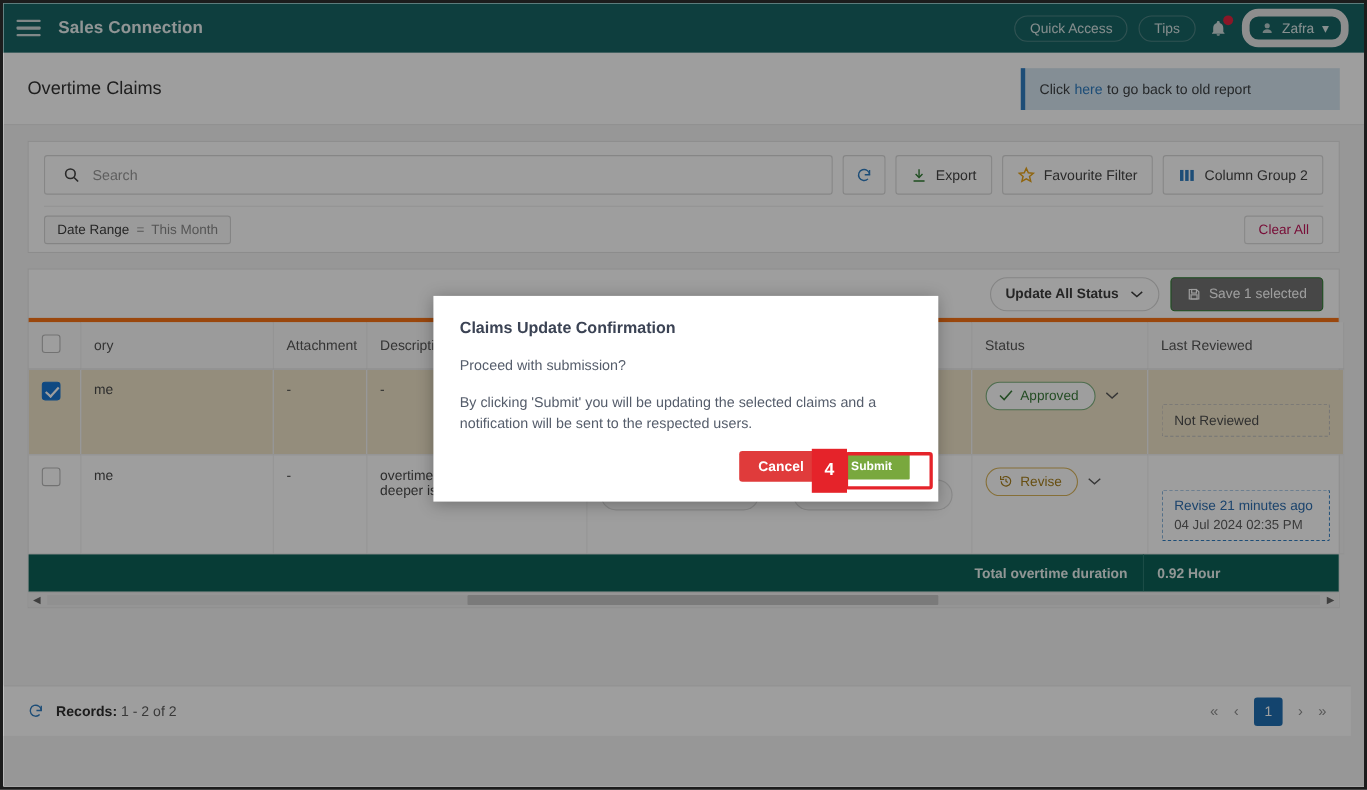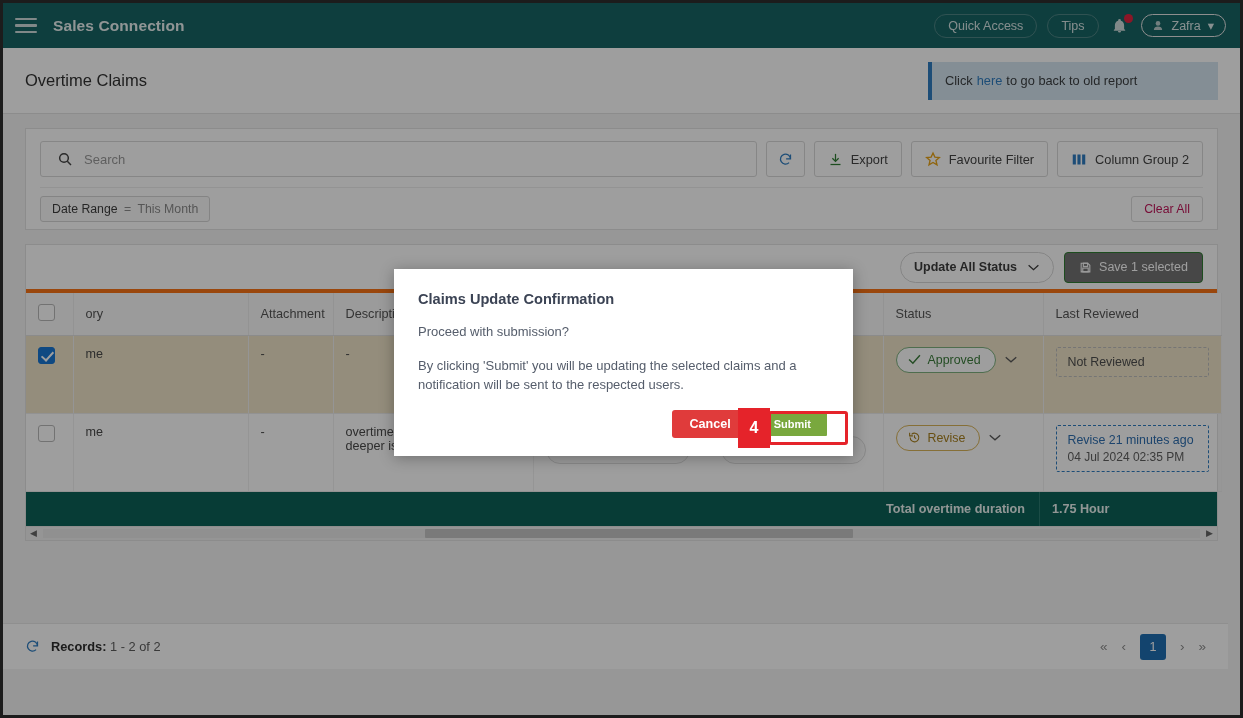--- a/index.html
+++ b/index.html
@@ -42,21 +42,21 @@
   .nav-right { margin-left:auto; display:flex; align-items:center; gap:10px; }
   .pill {
     border:1px solid #4e8585; border-radius:14px;
     padding:4px 13px; font-size:12.5px; color:#d6e4e4;
     background:transparent; white-space:nowrap;
   }
   .bell-wrap { position:relative; width:22px; height:22px; display:flex; align-items:center; justify-content:center; }
   .bell-dot { position:absolute; top:-1px; right:-2px; width:9px; height:9px; border-radius:50%; background:#e1253f; }
   .user-pill {
     display:flex; align-items:center; gap:7px;
-    border:1px solid #e5e5e5; border-radius:15px;
+    border:7px solid #e5e5e5; border-radius:15px;
     padding:3px 11px 3px 9px; font-size:12.5px; color:#dce9e9;
   }
   .avatar-ico { width:14px; height:14px; }
 
   
   .pagehead {
     height:66px; background:#ffffff; border-bottom:1px solid #e2e2e2;
     display:flex; align-items:center; padding:0 22px;
   }
   .page-title { font-size:16.5px; color:#333; }
@@ -157,21 +157,21 @@
   .status-wrap { display:flex; align-items:center; gap:8px; }
   .status-pill {
     display:flex; align-items:center; gap:7px; border-radius:16px;
     padding:5px 14px 5px 11px; font-size:12.4px; background:#fff;
     white-space:nowrap;
   }
   .status-pill.approved { border:1px solid #7eb07e; color:#3b7c3b; }
   .status-pill.revise { border:1px solid #d9b45a; color:#a8801f; }
   .dashed-box {
     border:1px dashed #bdbdbd; border-radius:2px; padding:7px 11px;
-    font-size:12.4px; color:#4e4e4e; background:transparent;
+    font-size:12.4px; color:#4e4e4e; background:transparent;margin-top:20px;
   }
   .dashed-box.blue { border:1px dashed #2f7dc1; }
   .dashed-box .lnk { color:#2f6fb0; display:block; }
   .dashed-box .sub { color:#5f5f5f; display:block; margin-top:3px; font-size:12px; }
 
   .totalrow {
     height:34px; background:#0c6157; display:flex; align-items:center;
     color:#eaf3f1; font-size:12.6px;
   }
   .totalrow .label { margin-left:auto; font-weight:bold; padding-right:14px; }
@@ -423,21 +423,21 @@
                   <span class="lnk">Revise 21 minutes ago</span>
                   <span class="sub">04 Jul 2024 02:35 PM</span>
                 </div>
               </td>
             </tr>
           </tbody>
         </table>
 
         <div class="totalrow">
           <div class="label">Total overtime duration</div>
-          <div class="value">1.75 Hour</div>
+          <div class="value">0.92 Hour</div>
         </div>
 
         <div class="hscroll">
           <span class="arrow">◀</span>
           <div class="track">
             <div class="thumb"></div>
           </div>
           <span class="arrow">▶</span>
         </div>
       </div>

